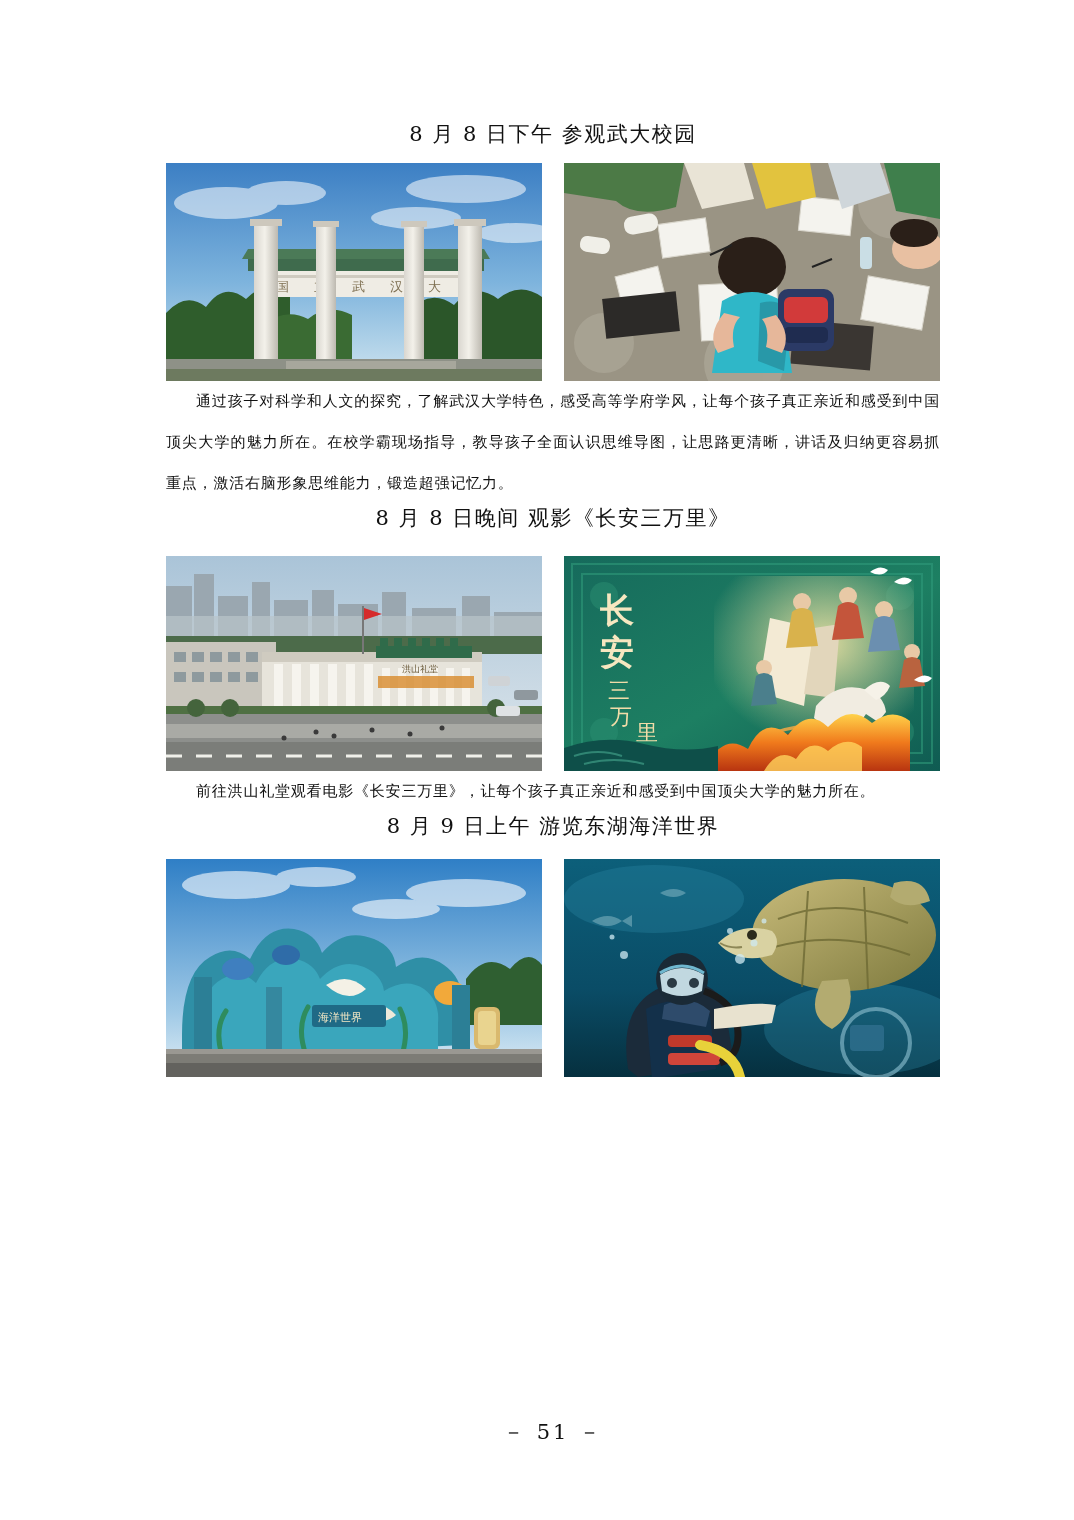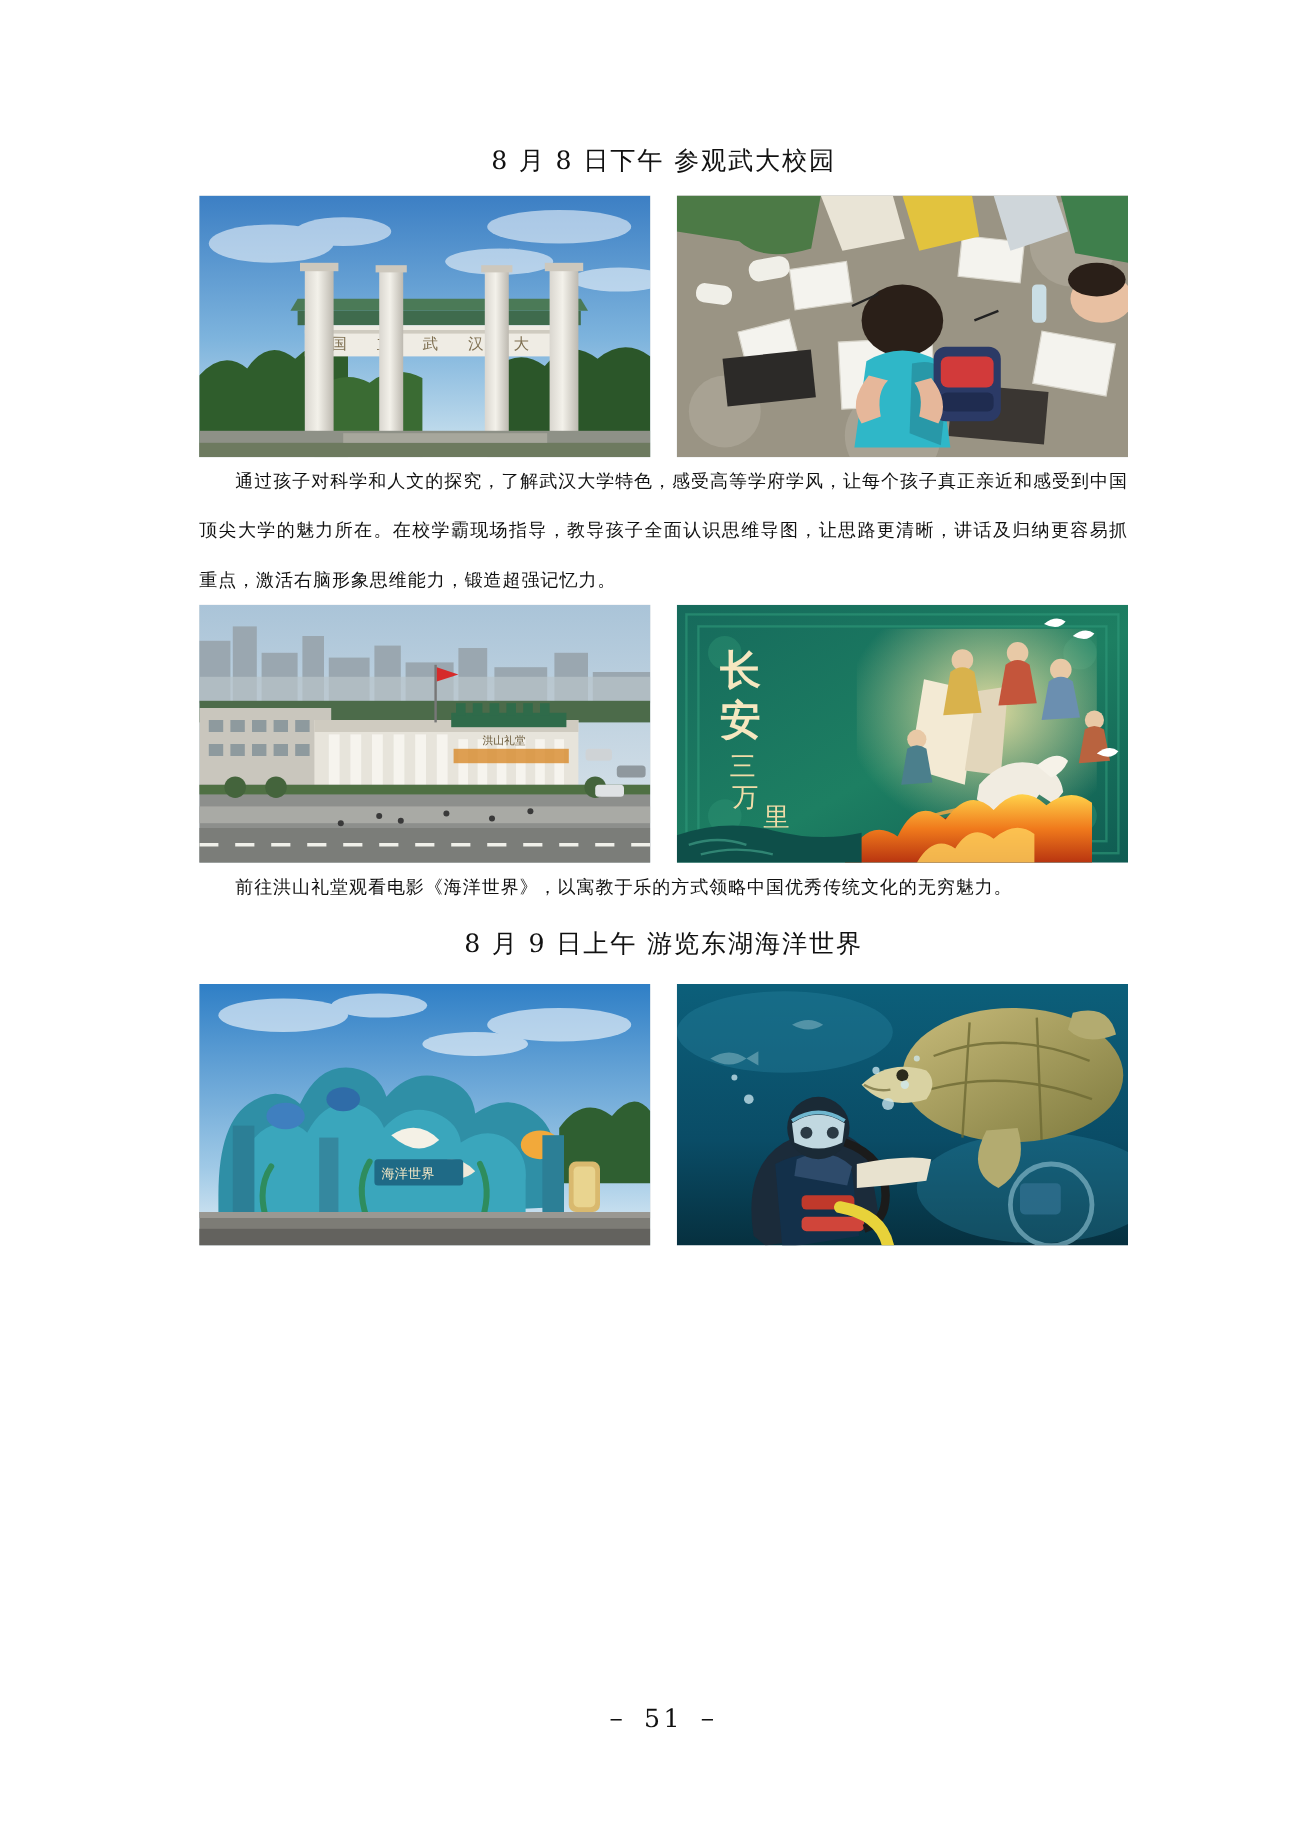--- a/index.html
+++ b/index.html
@@ -32,21 +32,21 @@
   .section-heading {
     text-align: center;
     font-size: 21px;
     letter-spacing: 1.5px;
     font-family: "DejaVu Serif", "Liberation Serif", serif;
     color: #111;
     line-height: 1.4;
   }
   .heading-1 { margin: 0 0 14px 0; }
   .heading-2 { margin: 0 0 22px 0; }
-  .heading-3 { margin: 12px 0 18px 0; }
+  .heading-3 { margin: 0 0 18px 0; }
 
   
   p.body-text {
     font-size: 15px;
     line-height: 41px;
     letter-spacing: 0.8px;
     text-align: justify;
     text-justify: inter-ideograph;
     margin: 0;
     text-indent: 2em;
@@ -202,20 +202,21 @@
           <g stroke="#222" stroke-width="2">
             <line x1="146" y1="92" x2="168" y2="82"></line>
             <line x1="248" y1="104" x2="268" y2="96"></line>
           </g>
         </svg>
       </div>
     </div>
 
     <p class="body-text para-1">通过孩子对科学和人文的探究，了解武汉大学特色，感受高等学府学风，让每个孩子真正亲近和感受到中国顶尖大学的魅力所在。在校学霸现场指导，教导孩子全面认识思维导图，让思路更清晰，讲话及归纳更容易抓重点，激活右脑形象思维能力，锻造超强记忆力。</p>
 
+    <div class="section-heading heading-2">8 月 8 日晚间  观影《长安三万里》</div>
 
     <div class="img-row">
 
       <div class="photo tall">
         <svg viewBox="0 0 376 215" preserveAspectRatio="none">
           <defs>
             <linearGradient id="sky2" x1="0" y1="0" x2="0" y2="1">
               <stop offset="0%" stop-color="#aac4d8"></stop>
               <stop offset="100%" stop-color="#dfe7ec"></stop>
             </linearGradient>
@@ -394,21 +395,21 @@
 
           <path d="M0 192 q40 -14 80 -4 q40 10 74 2 l0 25 L0 215 Z" fill="#0e4f49"></path>
           <g stroke="#3f9c86" stroke-width="2" opacity="0.7" fill="none">
             <path d="M10 200 q24 -8 48 0"></path>
             <path d="M20 208 q30 -8 60 0"></path>
           </g>
         </svg>
       </div>
     </div>
 
-    <p class="body-text para-2">前往洪山礼堂观看电影《海洋世界》，以寓教于乐的方式领略中国优秀传统文化的无穷魅力。</p>
+    <p class="body-text para-2">前往洪山礼堂观看电影《长安三万里》，让每个孩子真正亲近和感受到中国顶尖大学的魅力所在。</p>
 
     <div class="section-heading heading-3">8 月 9 日上午  游览东湖海洋世界</div>
 
     <div class="img-row">
 
       <div class="photo">
         <svg viewBox="0 0 376 218" preserveAspectRatio="none">
           <defs>
             <linearGradient id="sky3" x1="0" y1="0" x2="0" y2="1">
               <stop offset="0%" stop-color="#2f7fc6"></stop>

